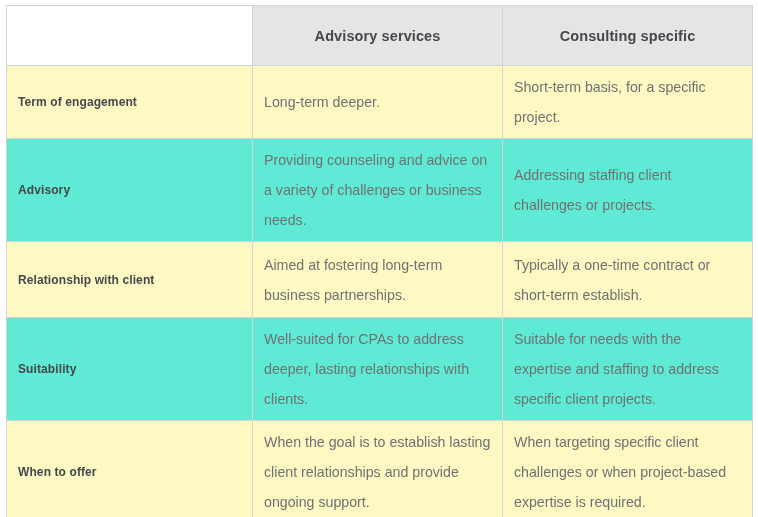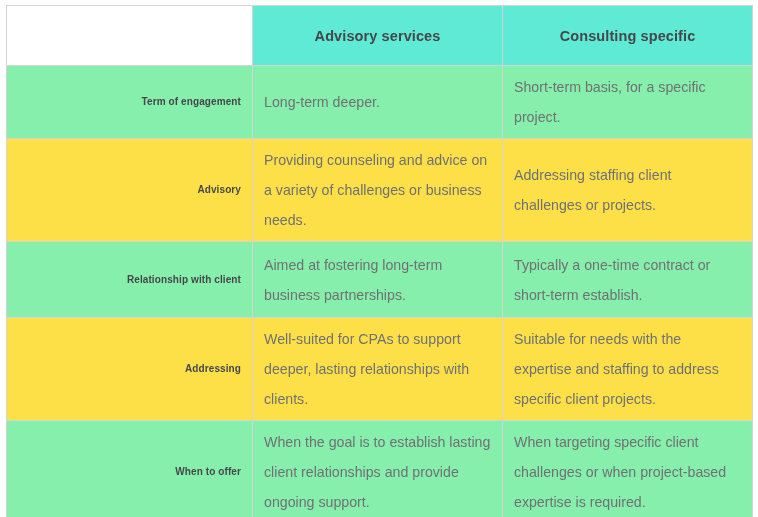--- a/index.html
+++ b/index.html
@@ -39,48 +39,47 @@
   table.compare th,
   table.compare td {
     border: 1px solid #d2d4d5;
     vertical-align: middle;
     box-sizing: border-box;
   }
 
   
   tr.header-row { height: 60px; }
   tr.header-row th {
-    background: #5eead4;
+    background: #e5e5e5;
     text-align: center;
     font-weight: bold;
     font-size: 14.5px;
     color: #46474c;
     letter-spacing: 0.1px;
     padding: 6px 10px;
   }
   tr.header-row th.corner { background: #ffffff; }
 
   
   tr.body-row td {
     padding: 6px 11px;
     font-size: 14.2px;
     line-height: 30px;
     color: #6f7174;
-    background: #fde047;
+    background: #5eead4;
   }
   tr.body-row td.label-cell {
     font-weight: bold;
     color: #46474c;
-    font-size: 10px;
+    font-size: 12px;
     letter-spacing: 0.1px;
     line-height: 22px;
-    text-align: right;
   }
   tr.body-row.shaded td {
-    background: #86efac;
+    background: #fef9c3;
     margin-top: 28px;
   }
 
   
   tr.r1 { height: 70px; }
   tr.r2 { height: 97px; }
   tr.r3 { height: 76px; }
   tr.r4 { height: 103px; }
   tr.r5 { height: 99px; }
 </style>
@@ -115,22 +114,22 @@
         <td>Addressing staffing client challenges or projects.</td>
       </tr>
 
       <tr class="body-row shaded r3">
         <td class="label-cell">Relationship with client</td>
         <td>Aimed at fostering long-term business partnerships.</td>
         <td>Typically a one-time contract or short-term establish.</td>
       </tr>
 
       <tr class="body-row r4">
-        <td class="label-cell">Addressing</td>
-        <td>Well-suited for CPAs to support deeper, lasting relationships with clients.</td>
+        <td class="label-cell">Suitability</td>
+        <td>Well-suited for CPAs to address deeper, lasting relationships with clients.</td>
         <td>Suitable for needs with the expertise and staffing to address specific client projects.</td>
       </tr>
 
       <tr class="body-row shaded r5">
         <td class="label-cell">When to offer</td>
         <td>When the goal is to establish lasting client relationships and provide ongoing support.</td>
         <td>When targeting specific client challenges or when project-based expertise is required.</td>
       </tr>
 
     </tbody>

